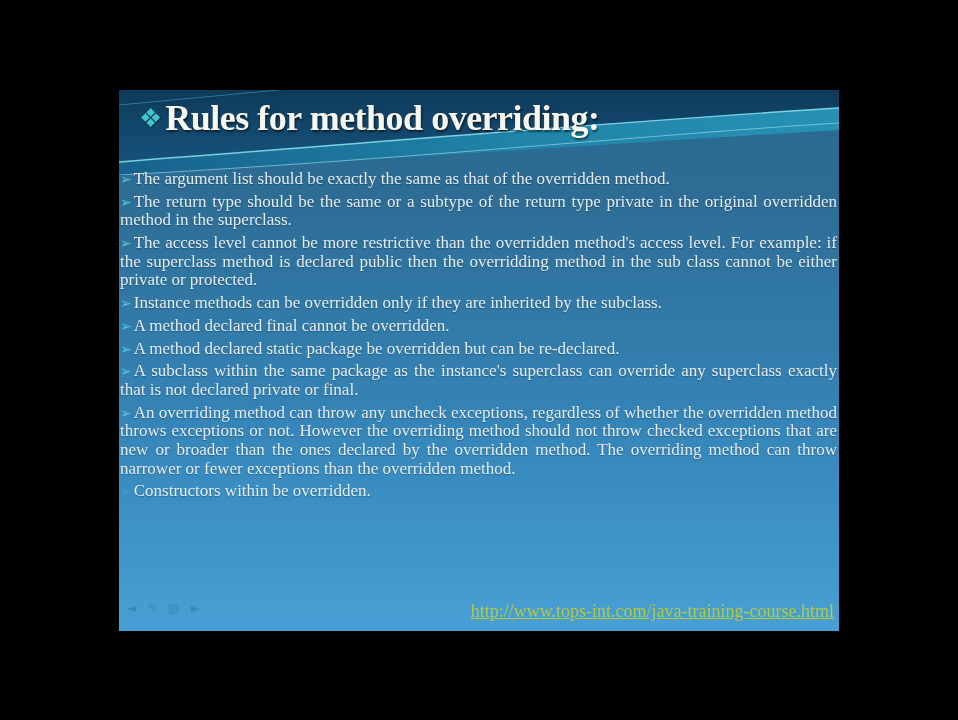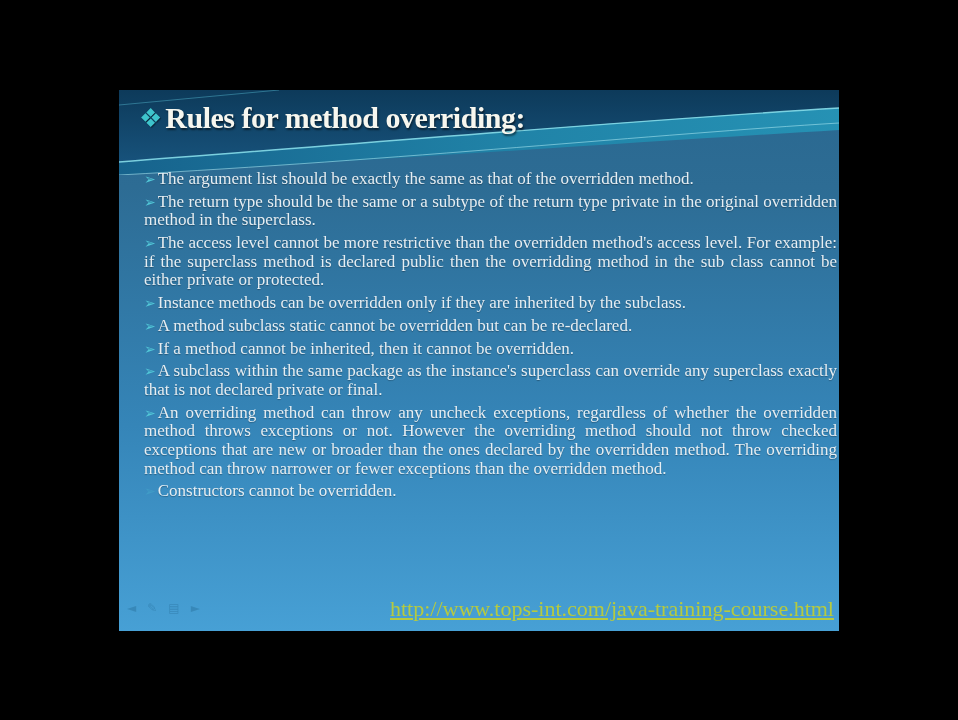--- a/index.html
+++ b/index.html
@@ -53,32 +53,32 @@
     font-family:"DejaVu Sans", sans-serif;
     font-size:26px;
     line-height:40px;
     color:var(--diamond);
     margin-right:3px;
     text-shadow:1px 1px 1px rgba(0,0,0,.45);
   }
   .slide-title{
     font-family:"Liberation Serif", serif;
     font-weight:700;
-    font-size:30px;
+    font-size:36px;
     line-height:40px;
     letter-spacing:-0.5px;
     color:var(--title);
     text-shadow:1px 2px 2px rgba(0,0,0,.55);
   }
   .body-area{
     position:absolute;
     left:1px; right:2px; top:80px;
     z-index:2;
   }
-  ul.bullets{list-style:none;padding-left:24px;}
+  ul.bullets{list-style:none;}
   ul.bullets li{
     text-align:justify;
     font-size:17px;
     line-height:18.6px;
     color:var(--text);
     margin-bottom:4.2px;
     text-shadow:0 1px 1px rgba(0,0,0,.3);
   }
   .marker{
     font-family:"DejaVu Sans", sans-serif;
@@ -88,21 +88,21 @@
     text-shadow:none;
   }
   ul.bullets li:last-child .marker{opacity:.25;}
   .footer-link-row{
     position:absolute;
     right:5px; bottom:9px;
     z-index:2;
   }
   .course-link{
     font-family:"Liberation Serif", serif;
-    font-size:22px;
+    font-size:18px;
     color:var(--link);
     text-decoration:underline;
     cursor:pointer;
   }
   .ghost-controls{
     position:absolute;
     left:8px; bottom:16px;
     display:flex;
     gap:11px;
     z-index:2;
@@ -144,25 +144,25 @@
     <span class="diamond">❖</span>
     <h1 class="slide-title">Rules for method overriding:</h1>
   </div>
 
   <div class="body-area">
     <ul class="bullets">
         <li><span class="marker">➢</span><span>The argument list should be exactly the same as that of the overridden method.</span></li>
         <li><span class="marker">➢</span><span>The return type should be the same or a subtype of the return type private in the original overridden method in the superclass.</span></li>
         <li><span class="marker">➢</span><span>The access level cannot be more restrictive than the overridden method's access level. For example: if the superclass method is declared public then the overridding method in the sub class cannot be either private or protected.</span></li>
         <li><span class="marker">➢</span><span>Instance methods can be overridden only if they are inherited by the subclass.</span></li>
-        <li><span class="marker">➢</span><span>A method subclass static cannot be overridden but can be re-declared.</span></li>
-        <li><span class="marker">➢</span><span>If a method cannot be inherited, then it cannot be overridden.</span></li>
+        <li><span class="marker">➢</span><span>A method declared final cannot be overridden.</span></li>
+        <li><span class="marker">➢</span><span>A method declared static package be overridden but can be re-declared.</span></li>
         <li><span class="marker">➢</span><span>A subclass within the same package as the instance's superclass can override any superclass exactly that is not declared private or final.</span></li>
         <li><span class="marker">➢</span><span>An overriding method can throw any uncheck exceptions, regardless of whether the overridden method throws exceptions or not. However the overriding method should not throw checked exceptions that are new or broader than the ones declared by the overridden method. The overriding method can throw narrower or fewer exceptions than the overridden method.</span></li>
-        <li><span class="marker">➢</span><span>Constructors cannot be overridden.</span></li>
+        <li><span class="marker">➢</span><span>Constructors within be overridden.</span></li>
       </ul>
   </div>
 
   <div class="ghost-controls">
       <span>◄</span>
       <span>✎</span>
       <span>▤</span>
       <span>►</span>
     </div>
 

